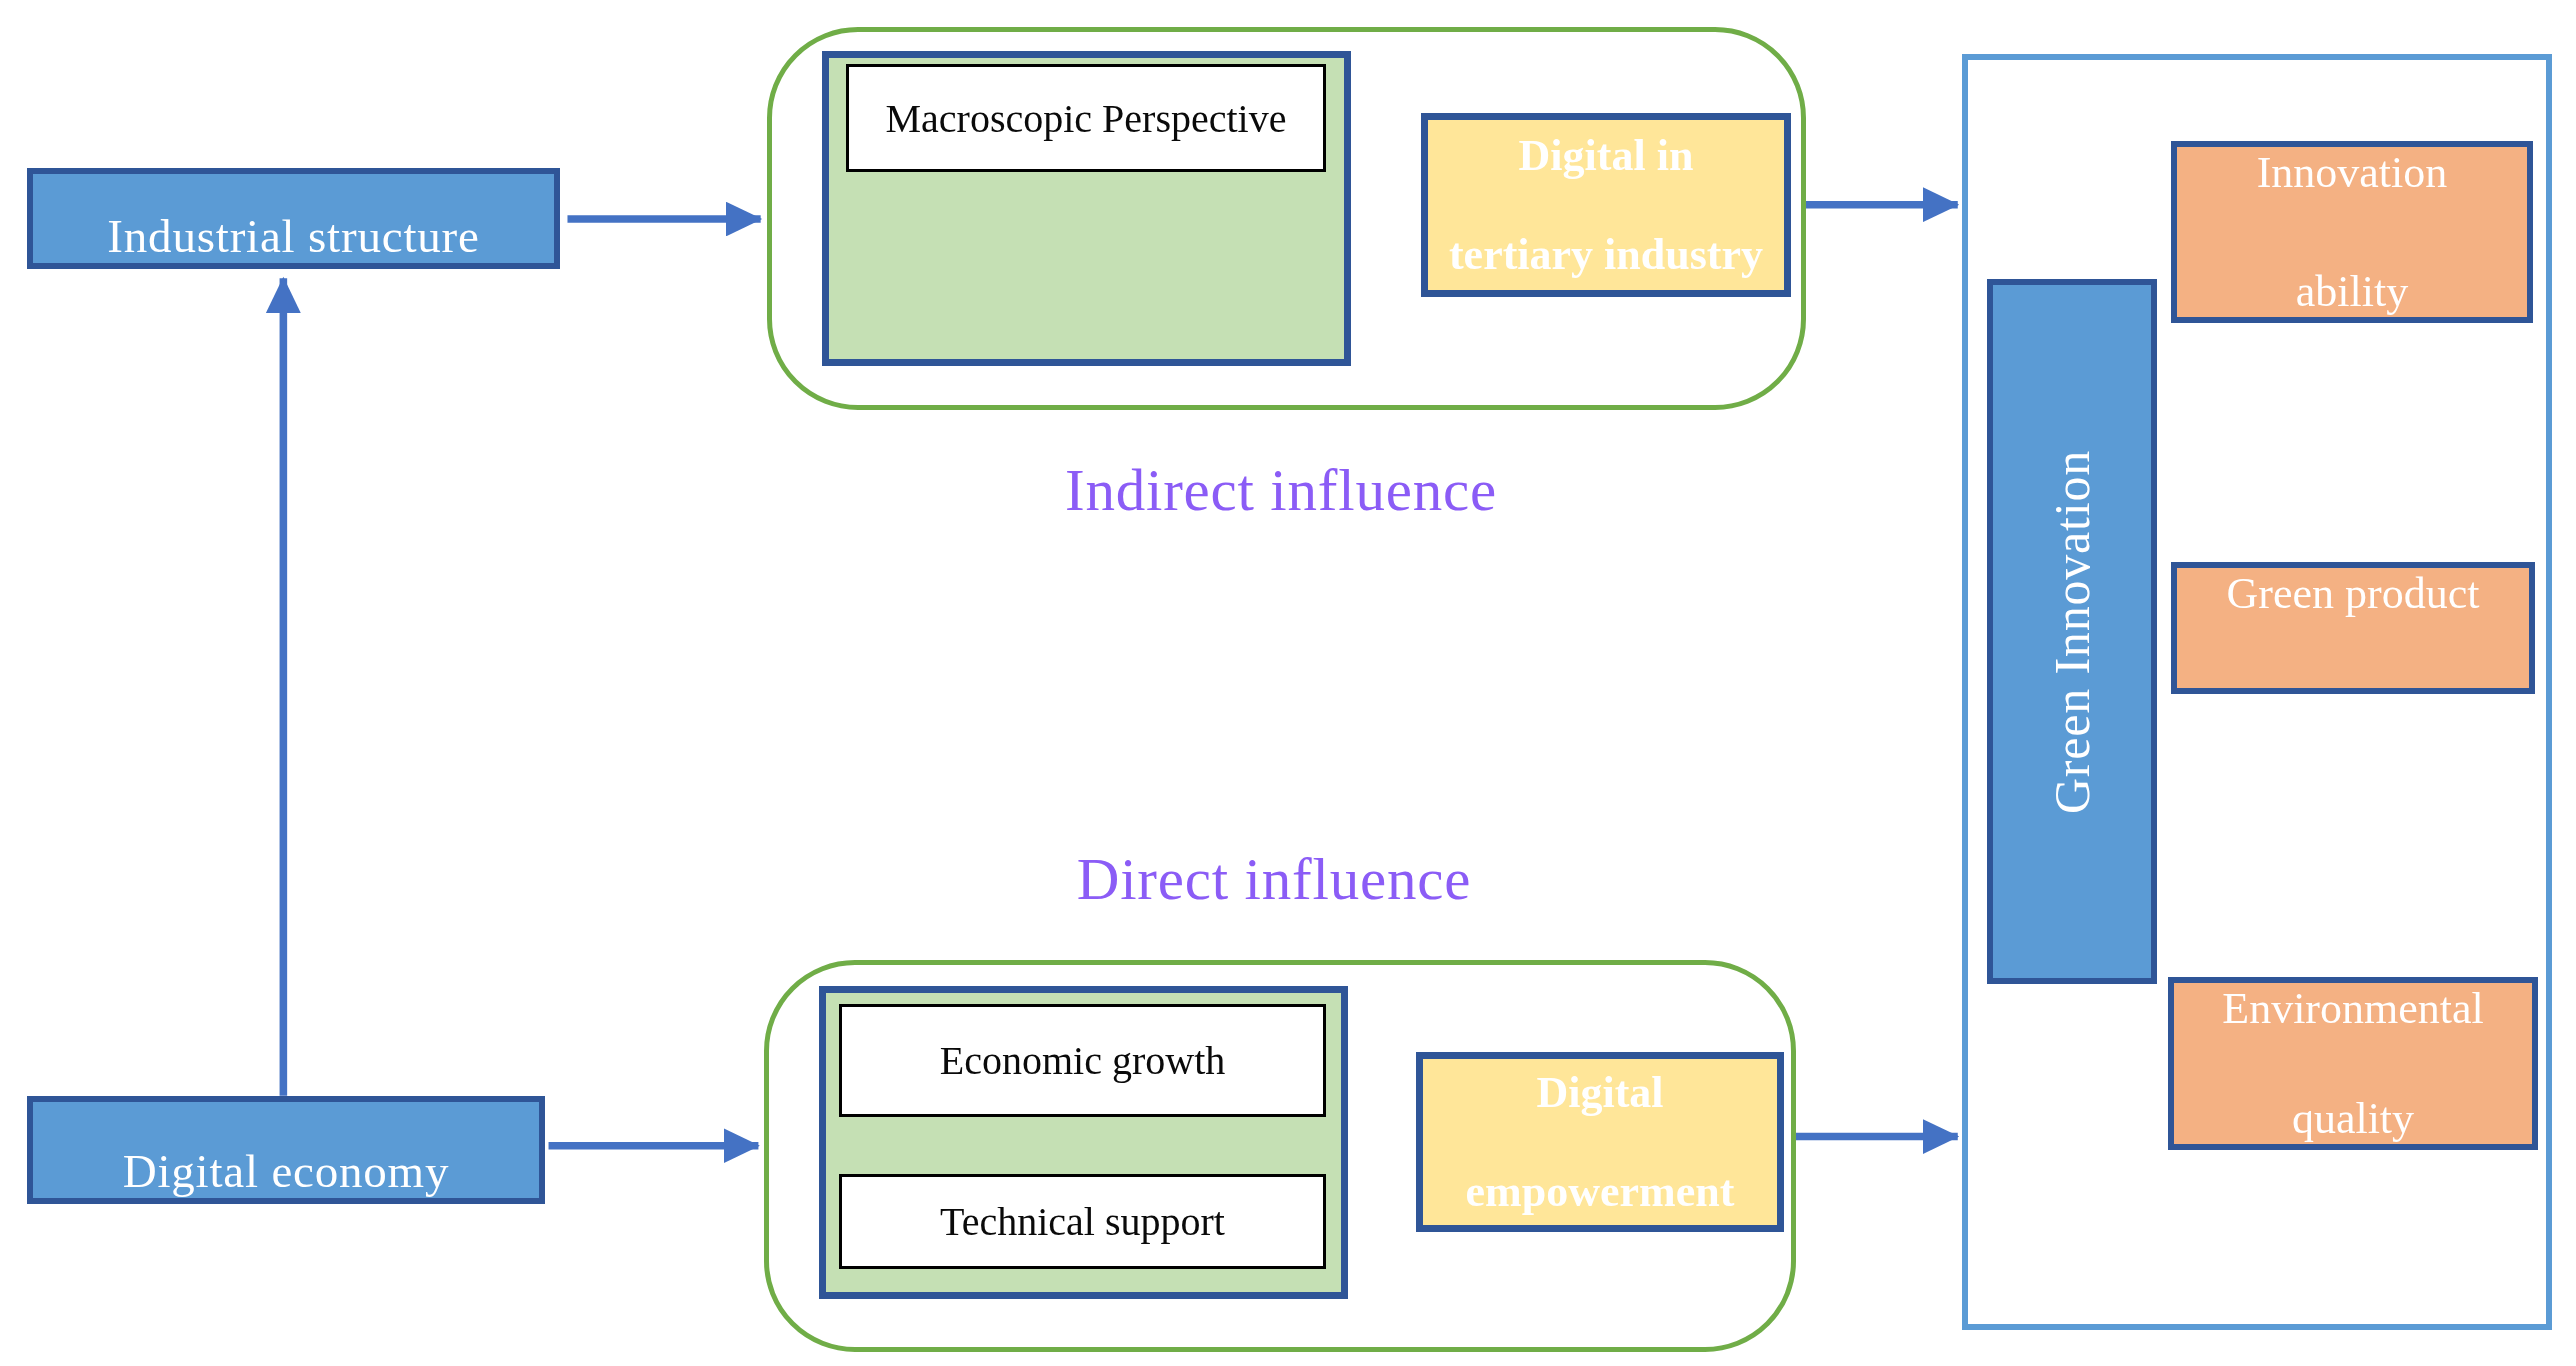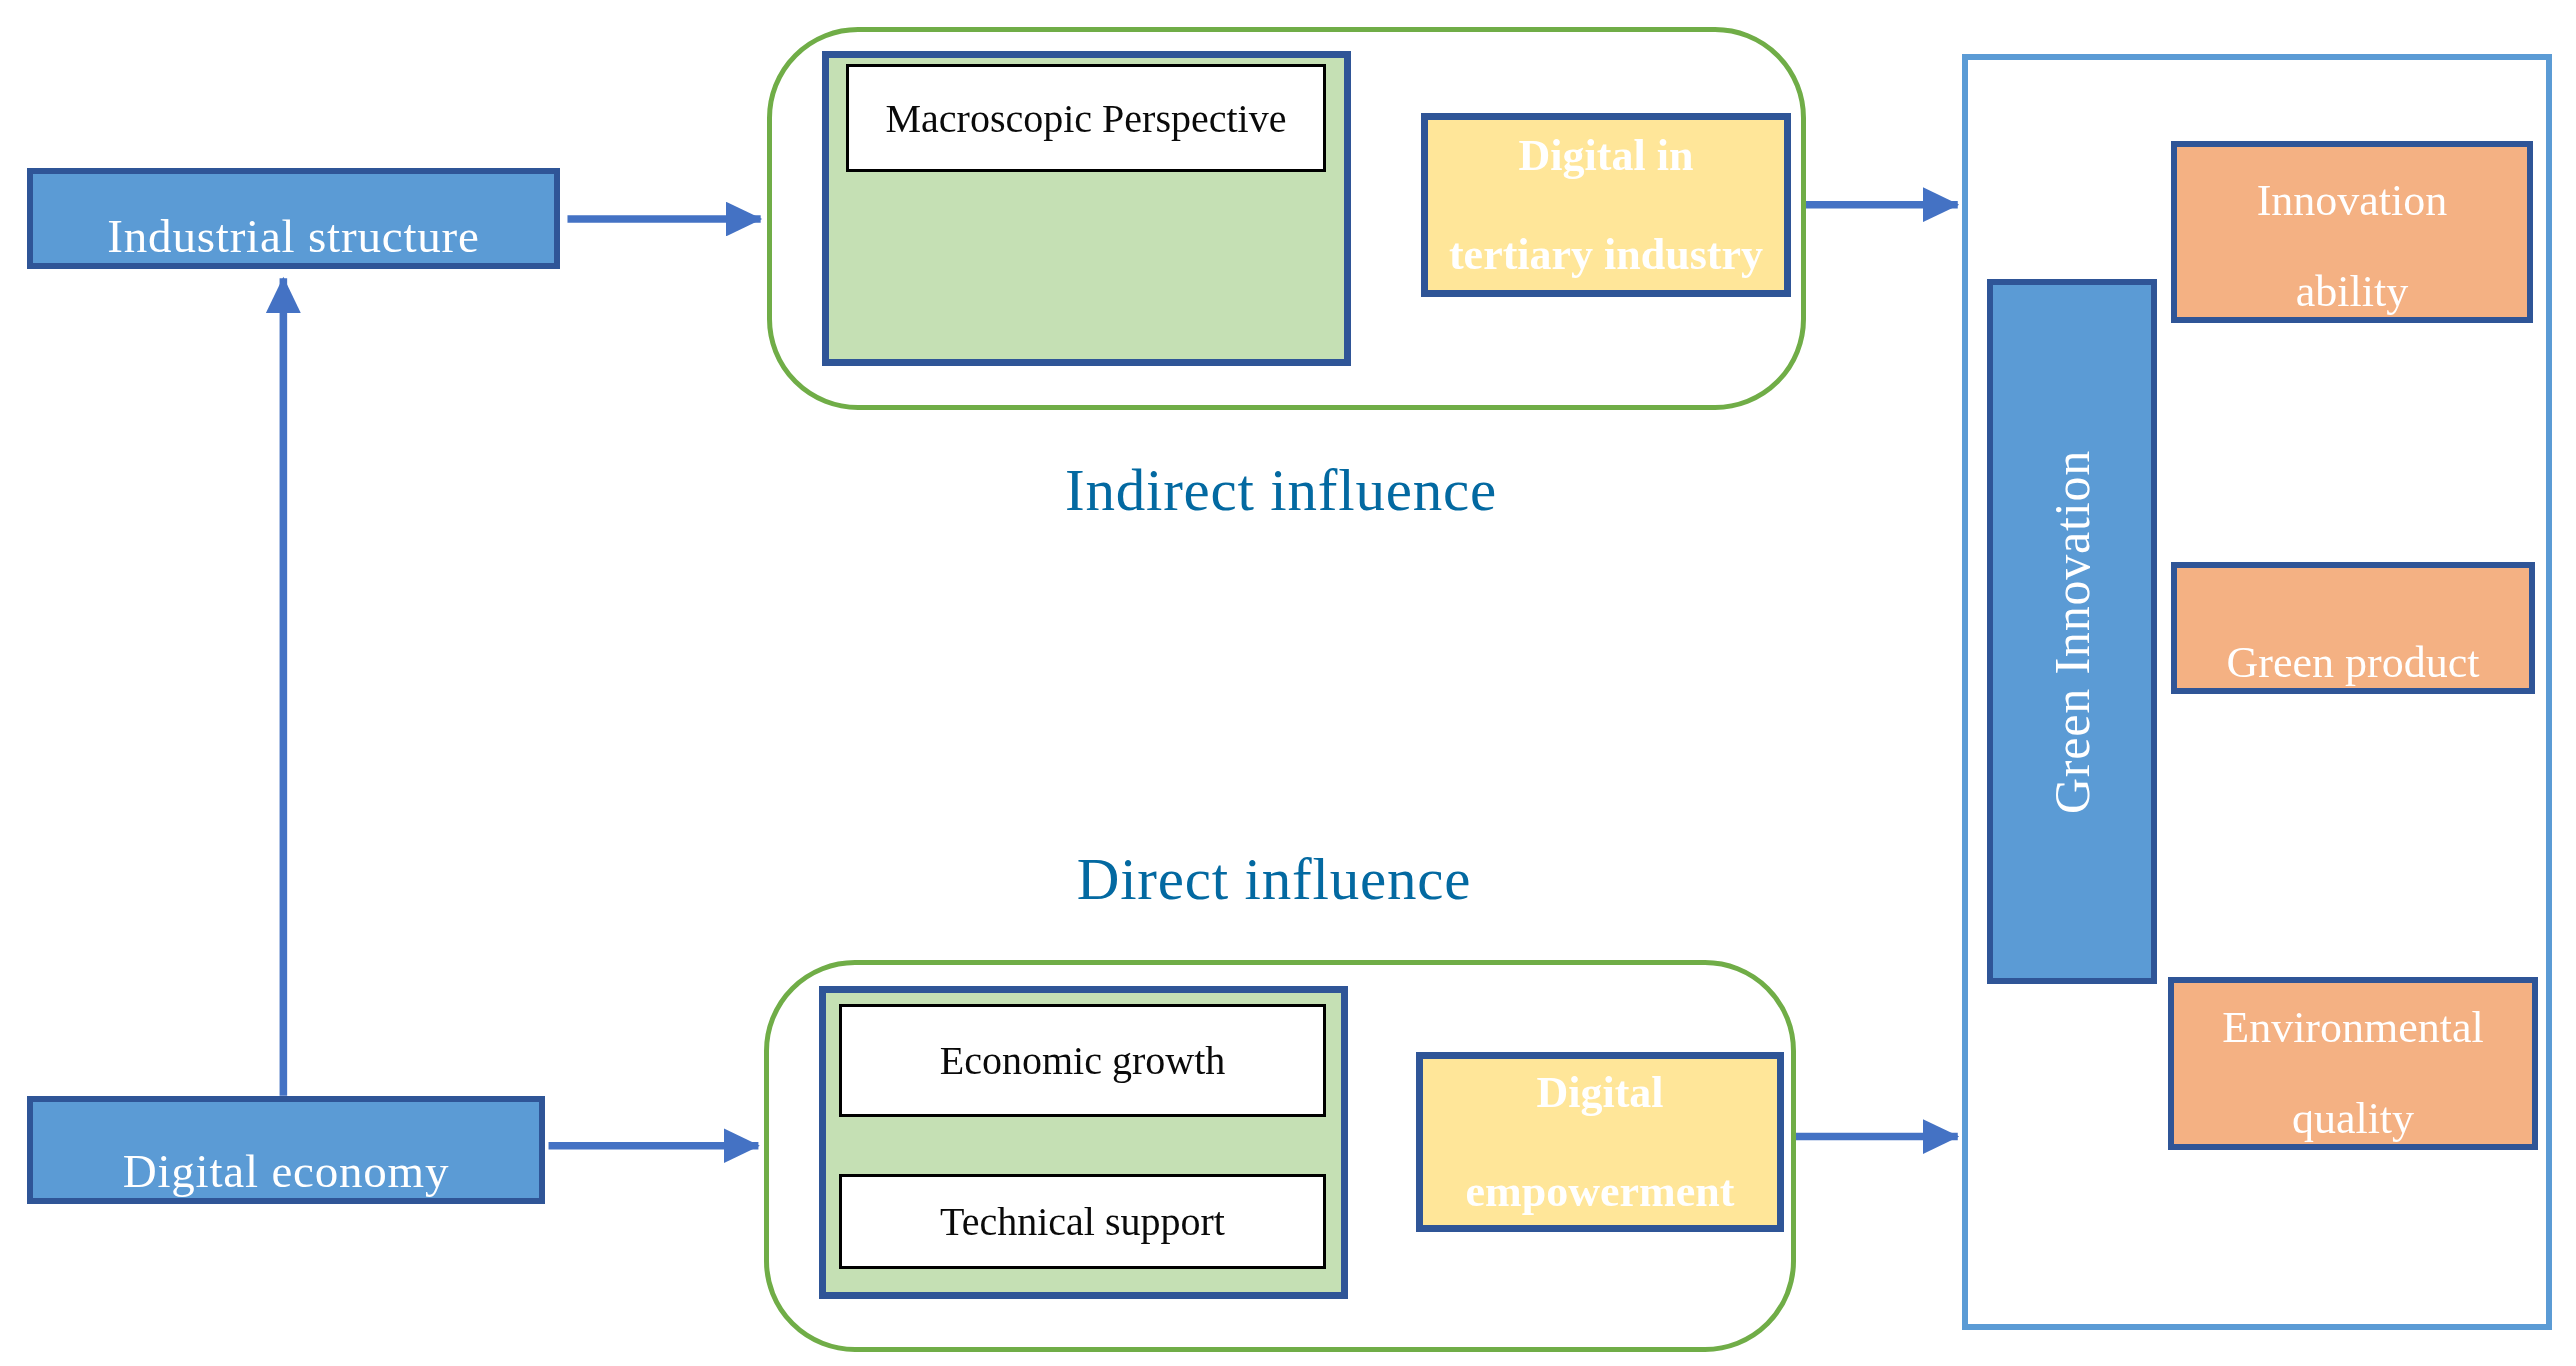--- a/index.html
+++ b/index.html
@@ -82,30 +82,30 @@
   #box-green-innovation .vtext{
     transform:rotate(-90deg);
     white-space:nowrap;
     font-size:50px;letter-spacing:0.8px;
   }
   .orange-box{
     background:var(--orange-fill,#F4B183);
     border:6px solid var(--border-dark-blue,#2F5597);
     color:#ffffff;
     font-size:44px;
-    display:flex;flex-direction:column;align-items:center;justify-content:flex-end;
+    display:flex;flex-direction:column;align-items:center;justify-content:space-between;
     gap:40px;text-align:center;
   }
   #box-innovation-ability{left:2171px;top:141px;width:362px;height:182px;}
   #box-green-product{left:2171px;top:562px;width:364px;height:132px;}
   #box-env-quality{left:2168px;top:977px;width:370px;height:173px;}
 
   
   .influence-label{
-    color:#0369a1;
+    color:#8b5cf6;
     font-size:59px;
     text-align:center;
     letter-spacing:0.8px;
   }
   #label-indirect{left:978px;top:456px;width:606px;}
   #label-direct{left:971px;top:845px;width:606px;}
 
   
   #arrows{left:0;top:0;width:2576px;height:1367px;pointer-events:none;}
   #arrows path{stroke:var(--arrow-blue,#4472C4);stroke-width:10px;fill:none;}

